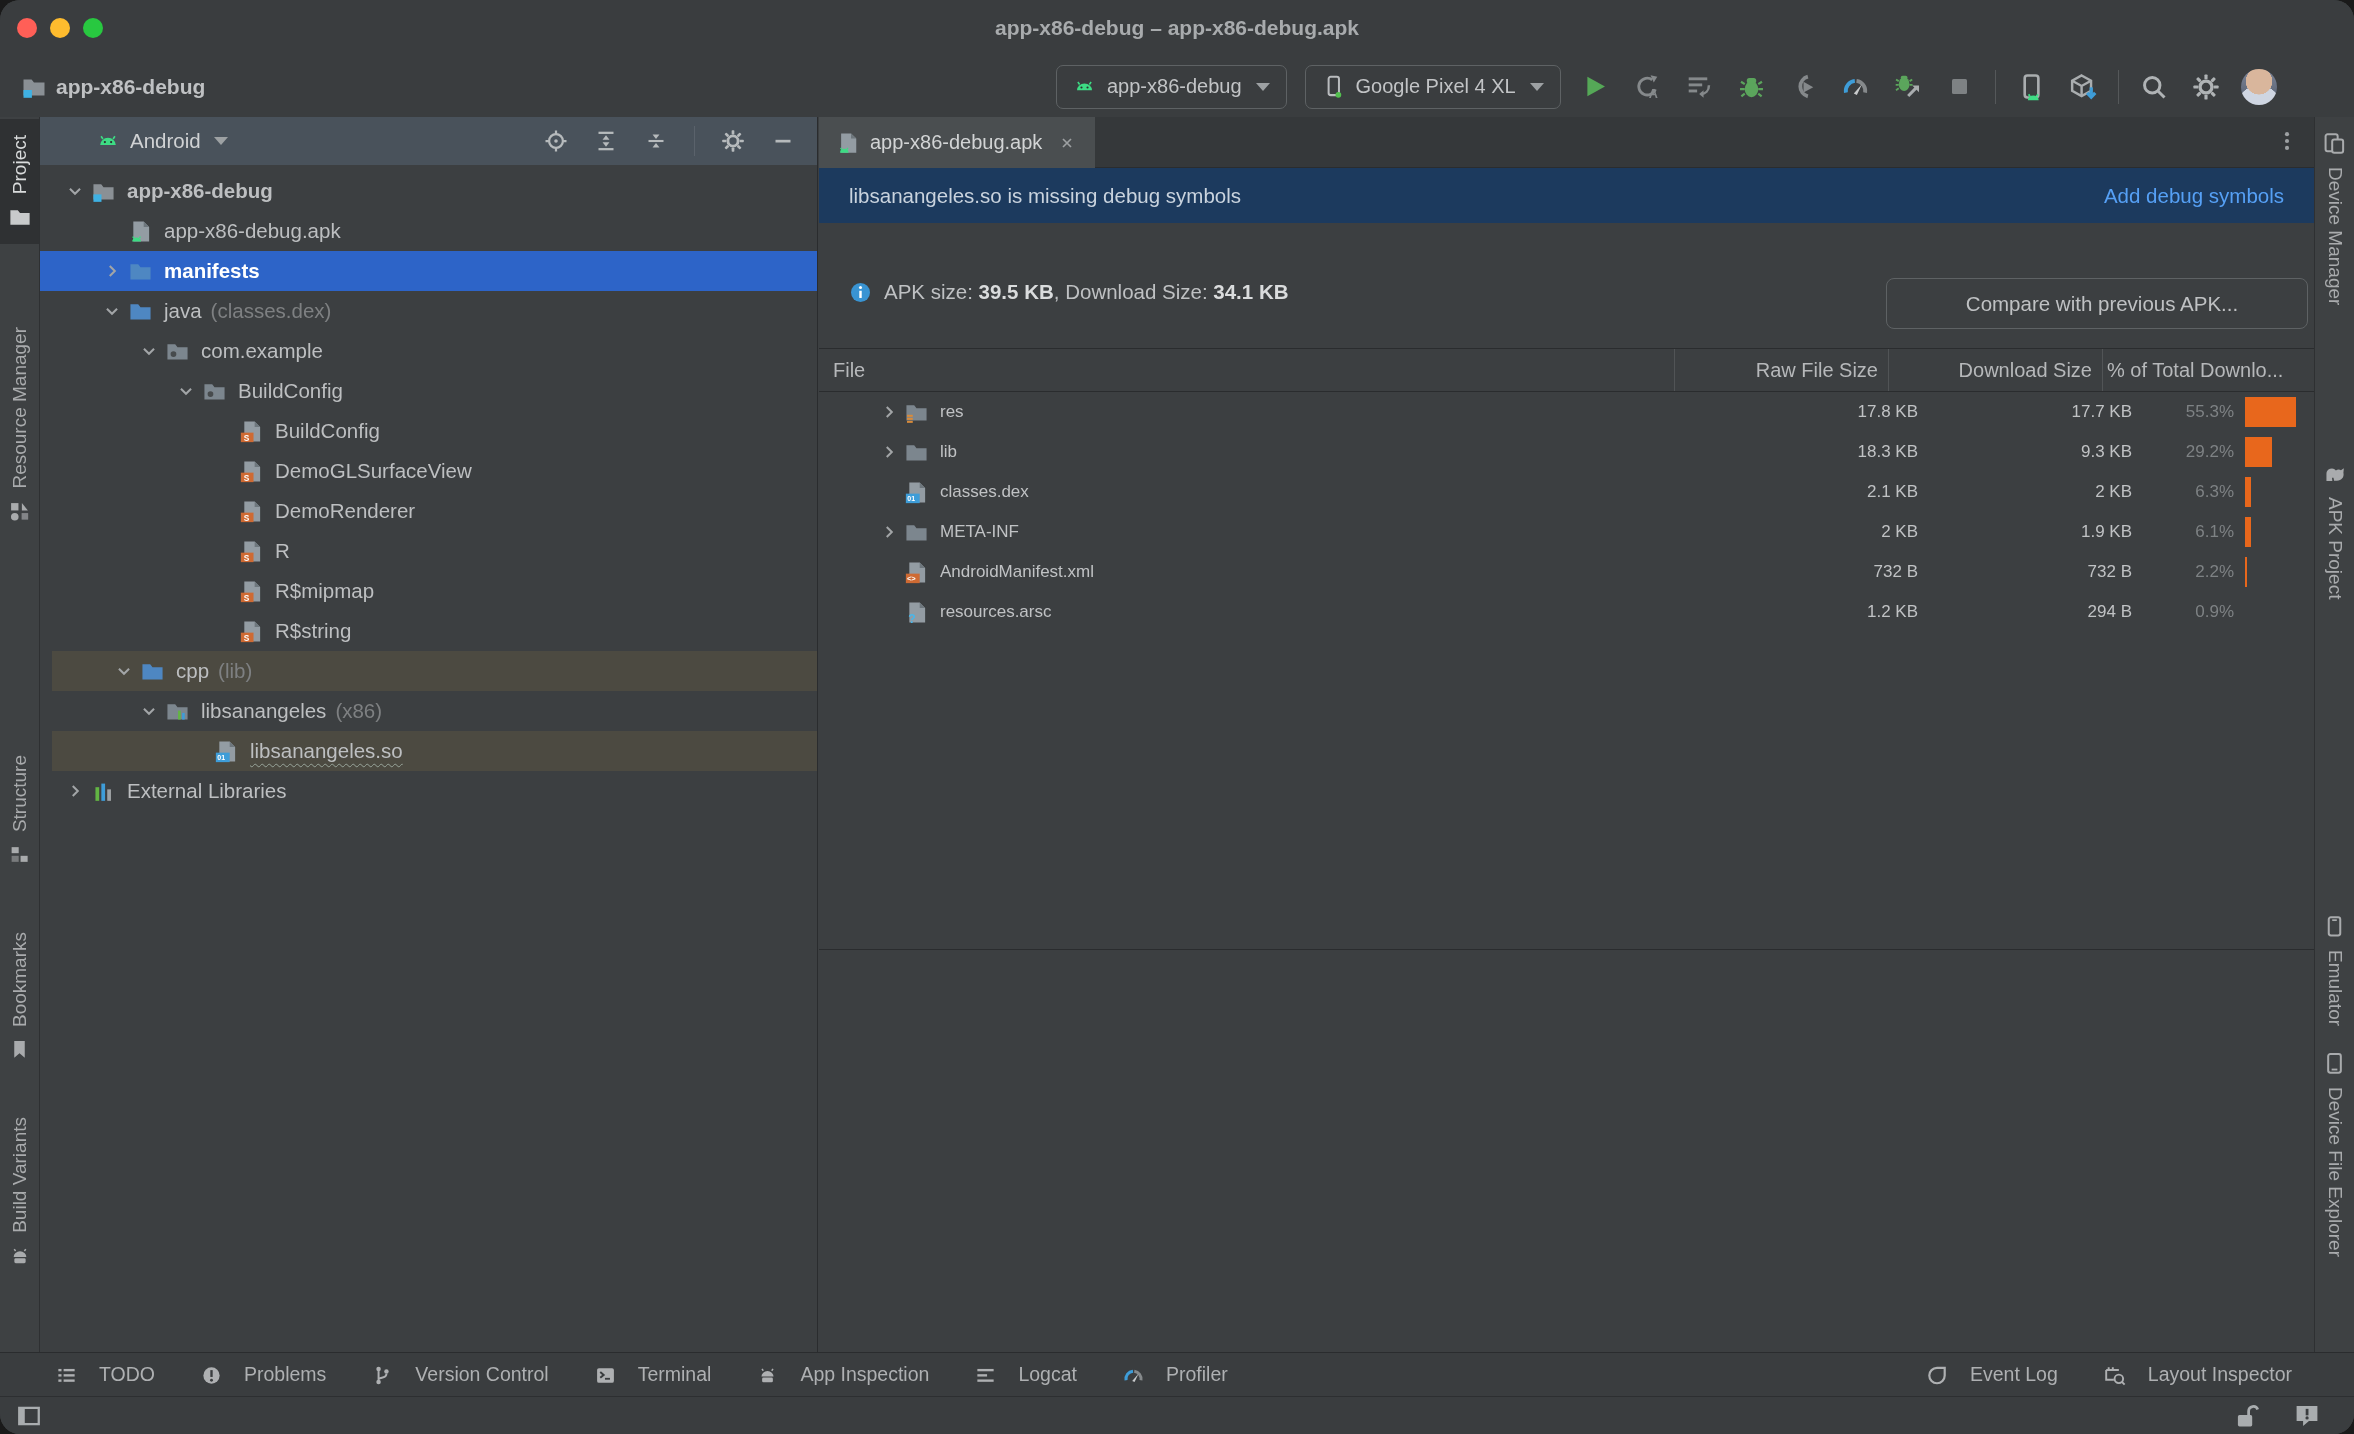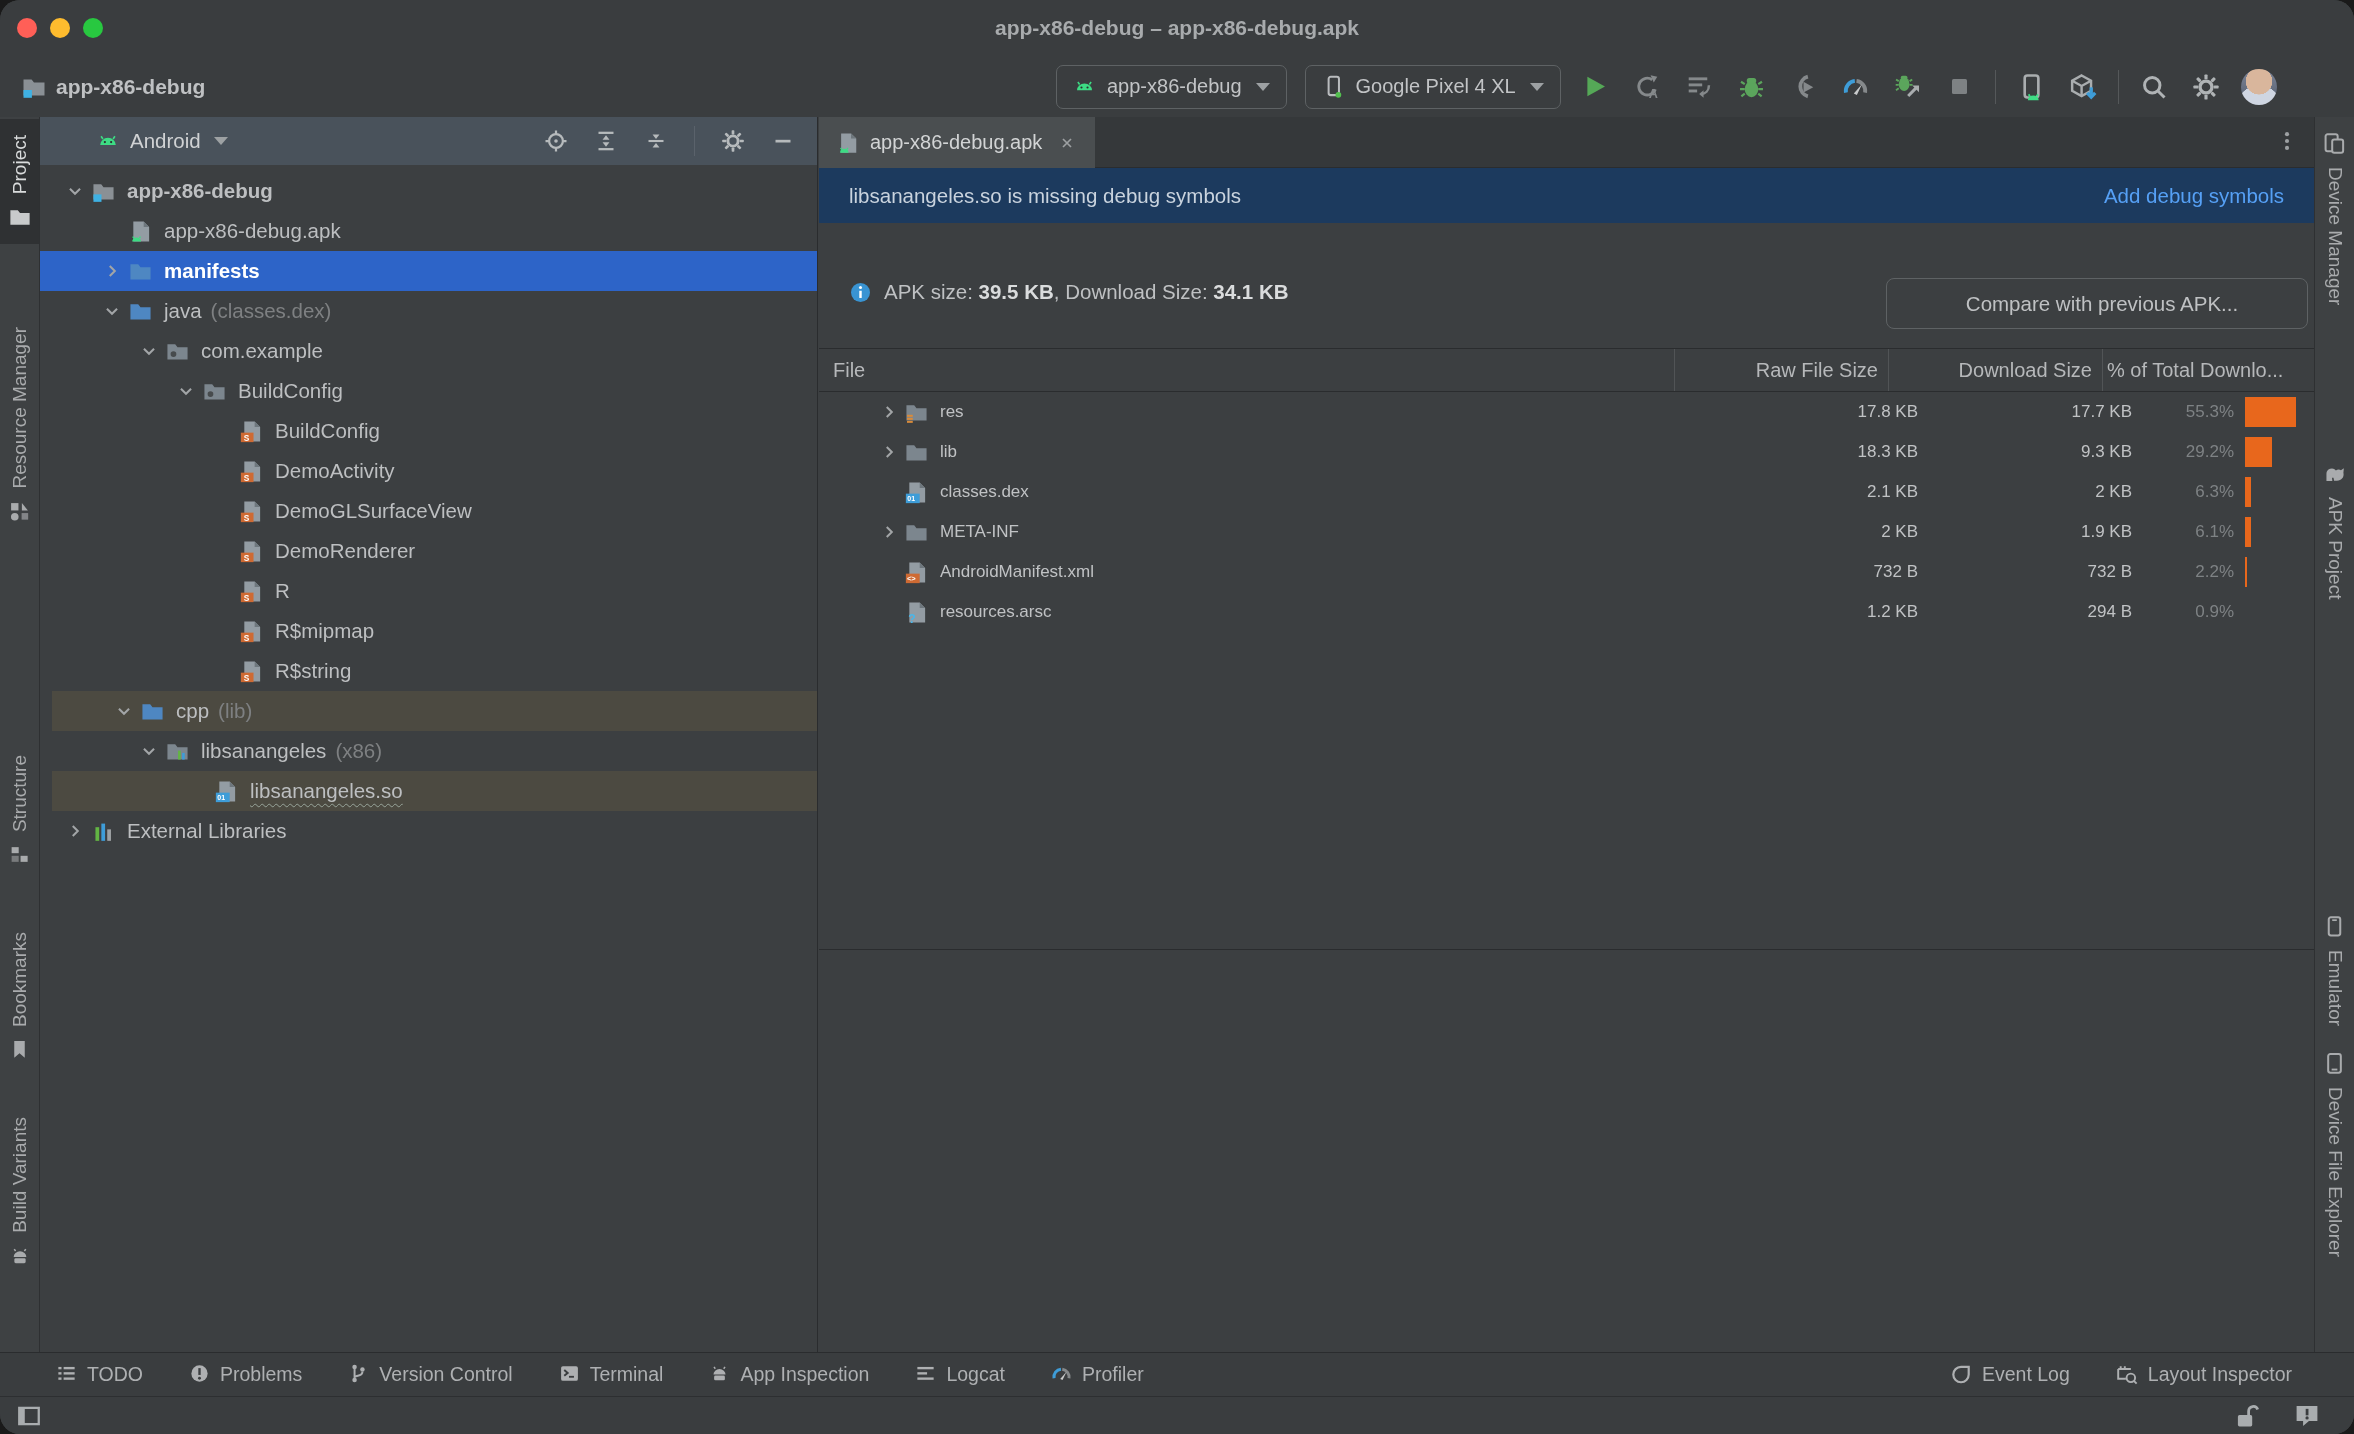--- a/index.html
+++ b/index.html
@@ -86,21 +86,21 @@
   .c-file{display:flex;align-items:center;padding-left:14px;white-space:nowrap;}
   .c-file .chev{width:32px;}
   .c-num{text-align:right;padding-right:10px;}
   .c-pct{display:flex;align-items:center;height:100%;}
   .pct{width:92px;text-align:right;color:#7E8284;}
   .bar{display:inline-block;height:30px;background:#E8671C;margin-left:11px;}
   .splitline{position:absolute;top:832px;left:0;right:0;height:1px;background:#2A2C2E;}
   
   .bottombar{position:absolute;left:0;right:0;bottom:38px;height:44px;background:#3A3D3F;border-top:1px solid #2A2C2E;
              display:flex;align-items:center;padding:0 62px 0 56px;gap:46px;color:#AEB0B2;font-size:19.5px;}
-  .bitem{display:flex;align-items:flex-start;gap:10px;white-space:nowrap;}
+  .bitem{display:flex;align-items:flex-end;gap:22px;white-space:nowrap;}
   .bspacer{flex:1;}
   .statusbar{position:absolute;left:0;right:0;bottom:0;height:38px;background:#3A3D3F;border-top:1px solid #2D2F31;}
   .st-left{position:absolute;left:16px;top:6px;}
   .st-right{position:absolute;right:34px;top:6px;display:flex;gap:34px;}
 </style>
 </head>
 <body>
 
 <svg width="0" height="0" style="position:absolute" aria-hidden="true">
  <defs>
@@ -662,29 +662,20 @@
           <span class="tlabel">BuildConfig</span>
         </div>
       <div class="trow" style="--d:4">
           <span class="chev"></span>
           <span class="ticon">
             <svg class="i" width="23" height="23">
               <use href="#s-class"></use>
             </svg>
           </span>
           <span class="tlabel">BuildConfig</span>
-        </div>
-      <div class="trow" style="--d:4">
-          <span class="chev"></span>
-          <span class="ticon">
-            <svg class="i" width="23" height="23">
-              <use href="#s-class"></use>
-            </svg>
-          </span>
-          <span class="tlabel">DemoActivity</span>
         </div>
       <div class="trow" style="--d:4">
           <span class="chev"></span>
           <span class="ticon">
             <svg class="i" width="23" height="23">
               <use href="#s-class"></use>
             </svg>
           </span>
           <span class="tlabel">DemoGLSurfaceView</span>
         </div>

